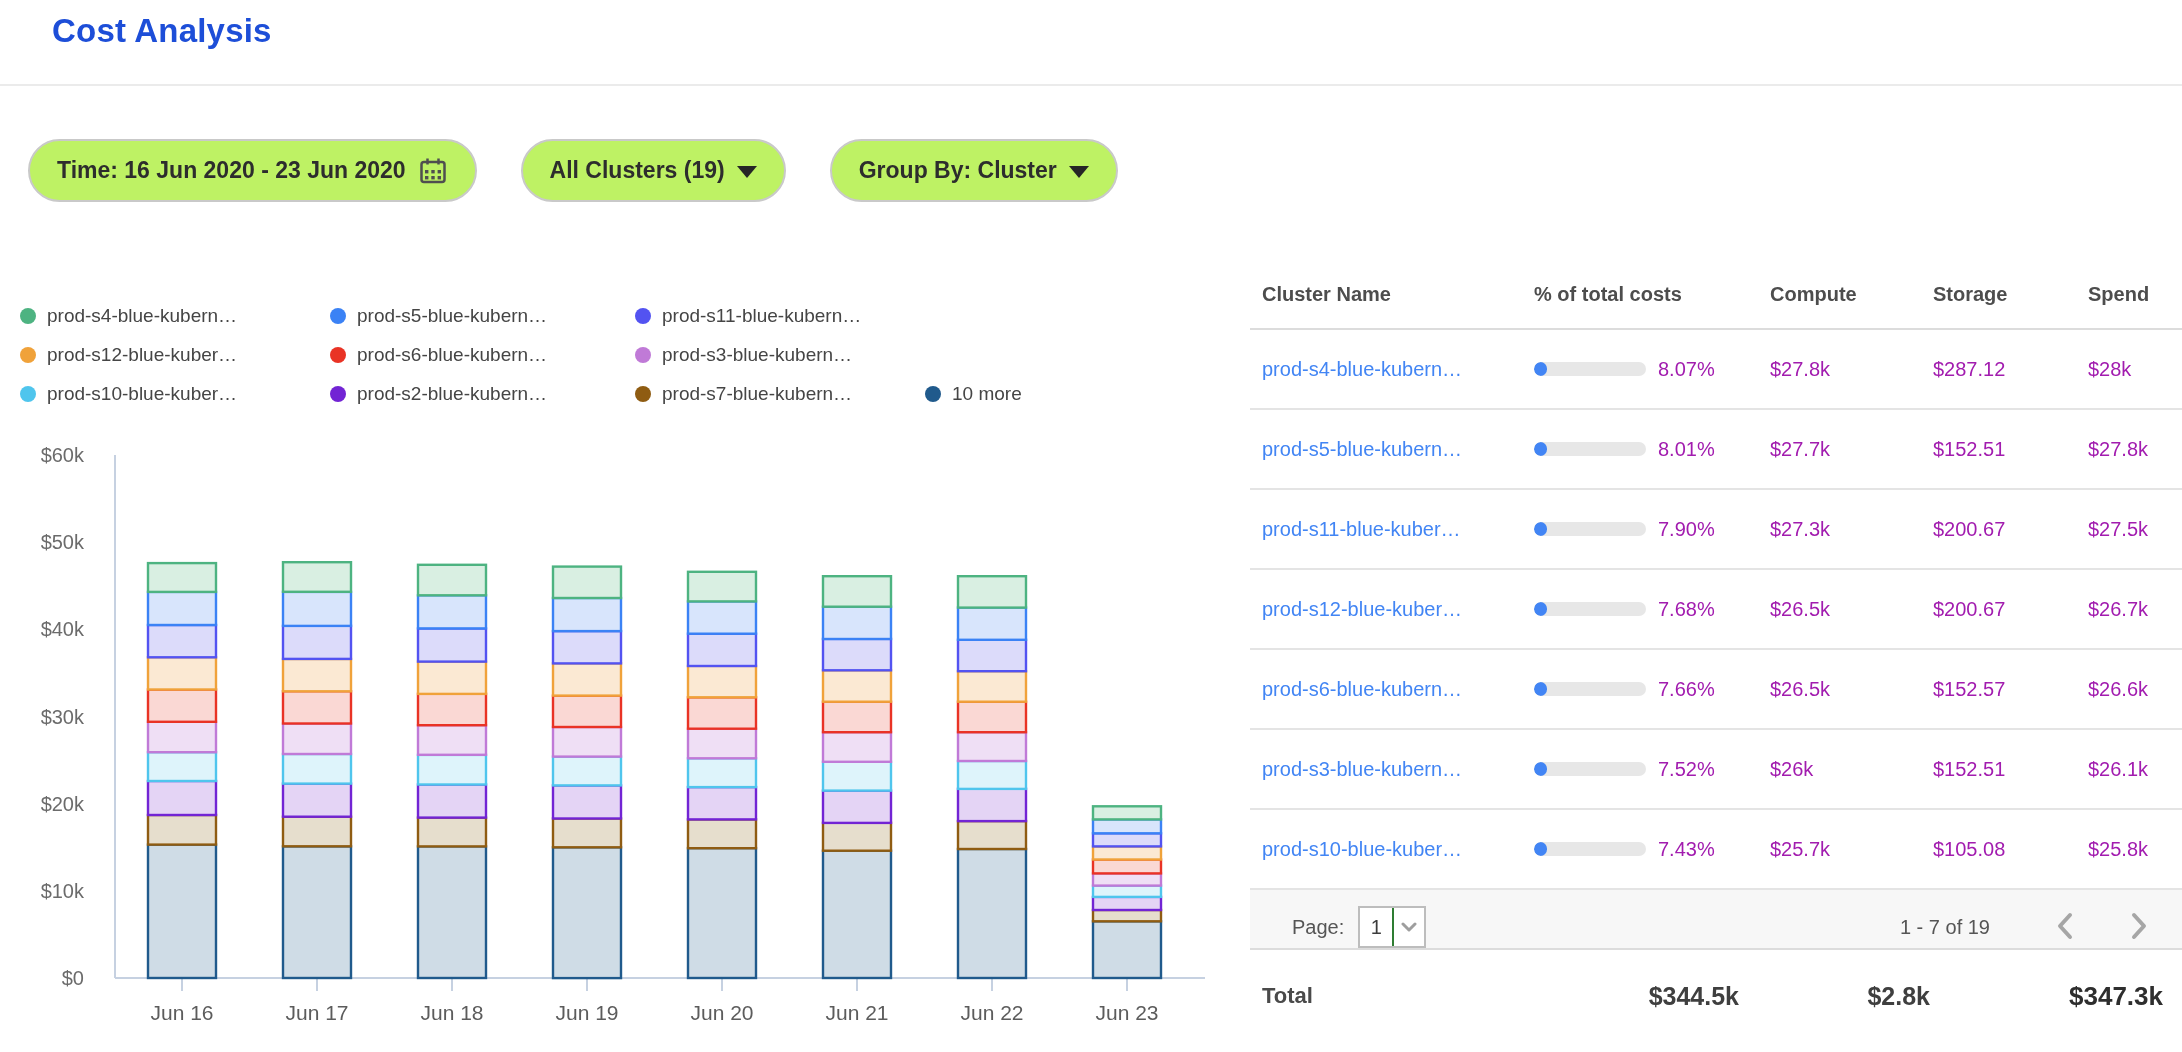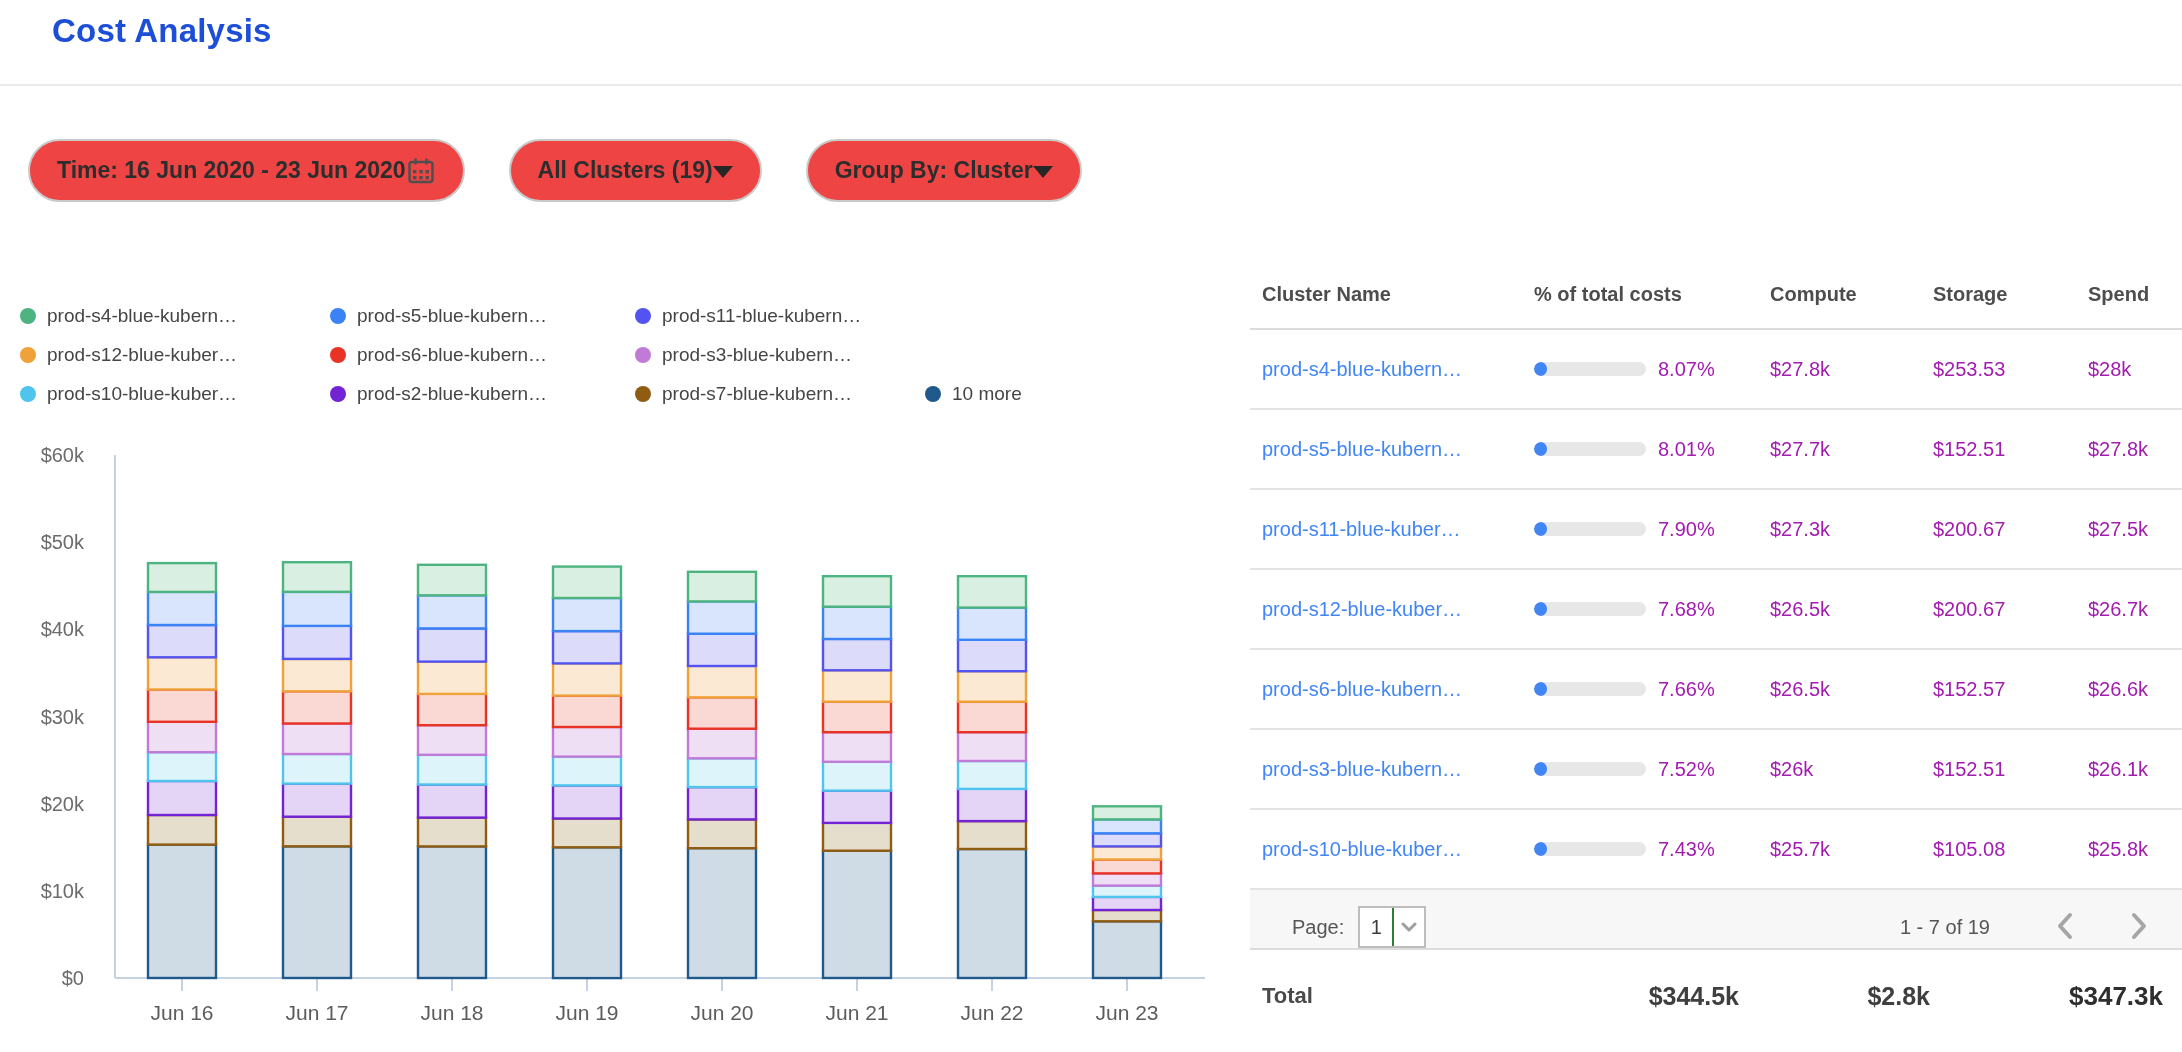--- a/index.html
+++ b/index.html
@@ -6,22 +6,22 @@
   html,body { width: 2182px; height: 1052px; background:#fff; overflow:hidden;
     font-family: "Liberation Sans", sans-serif; color:#3d3d3d; }
   .page { position:relative; width:2182px; height:1052px; }
 
   
   .page-title { position:absolute; left:30px; top:12px; font-size:33px; font-weight:600; color:#1d4ed8; letter-spacing:.2px;margin-left:22px; }
   .header-divider { position:absolute; left:0; top:84px; width:2182px; height:0; border-top:2px solid #ebebeb; }
 
   
   .filters { position:absolute; left:28px; top:139px; display:flex; gap:44px; }
-  .pill { display:flex; align-items:center; gap:0; height:63px; padding:0 27px;
-    border:2px solid #c9c9c9; border-radius:36px; background:#ef4444; cursor:pointer;
+  .pill { display:flex; align-items:center; gap:12px; height:63px; padding:0 27px;
+    border:2px solid #c9c9c9; border-radius:36px; background:#bef264; cursor:pointer;
     font-size:23px; font-weight:700; color:#2d2d2d; white-space:nowrap; }
   .caret-down { width:0; height:0; border-left:10px solid transparent; border-right:10px solid transparent; border-top:12px solid #262626; margin-top:3px; }
   .cal-icon svg { display:block; }
 
   
   .legend { position:absolute; left:20px; top:296px; }
   .legend-row { display:flex; align-items:center; height:39px; }
   .legend-item { display:flex; align-items:center; gap:11px; cursor:pointer; }
   .legend-dot { width:16px; height:16px; border-radius:50%; flex:0 0 auto; }
   .legend-label { font-size:19px; color:#454545; white-space:nowrap; }
@@ -268,21 +268,21 @@
     <div id="table-body">
         <div class="tgrid trow">
           <span class="cluster-link">prod-s4-blue-kubern…</span>
           <div class="pct-cell">
             <div class="pct-bar">
               <div class="pct-fill" style="width: 13px;"></div>
             </div>
             <span class="cell-val">8.07%</span>
           </div>
           <span class="cell-val">$27.8k</span>
-          <span class="cell-val">$253.53</span>
+          <span class="cell-val">$287.12</span>
           <span class="cell-val">$28k</span>
         </div>
         <div class="tgrid trow">
           <span class="cluster-link">prod-s5-blue-kubern…</span>
           <div class="pct-cell">
             <div class="pct-bar">
               <div class="pct-fill" style="width: 13px;"></div>
             </div>
             <span class="cell-val">8.01%</span>
           </div>

